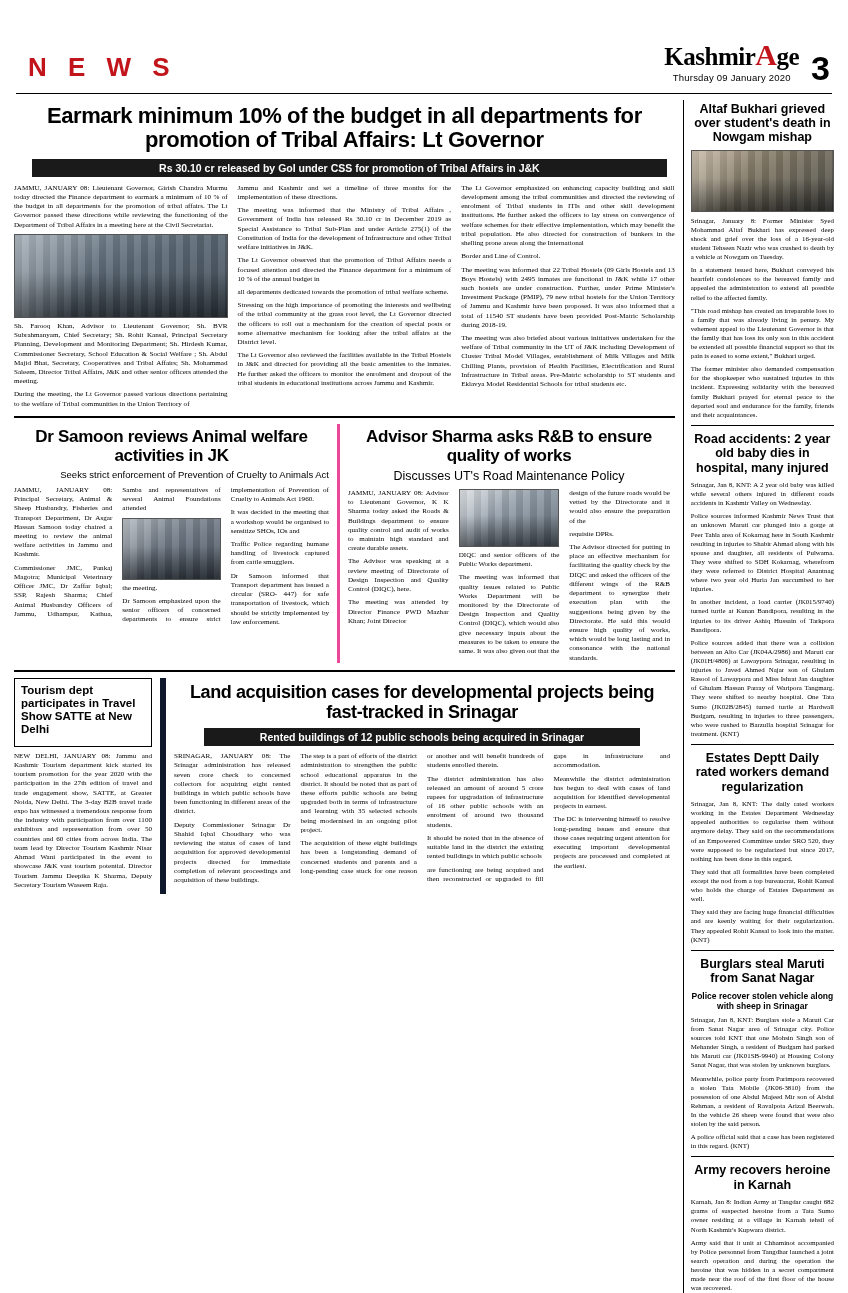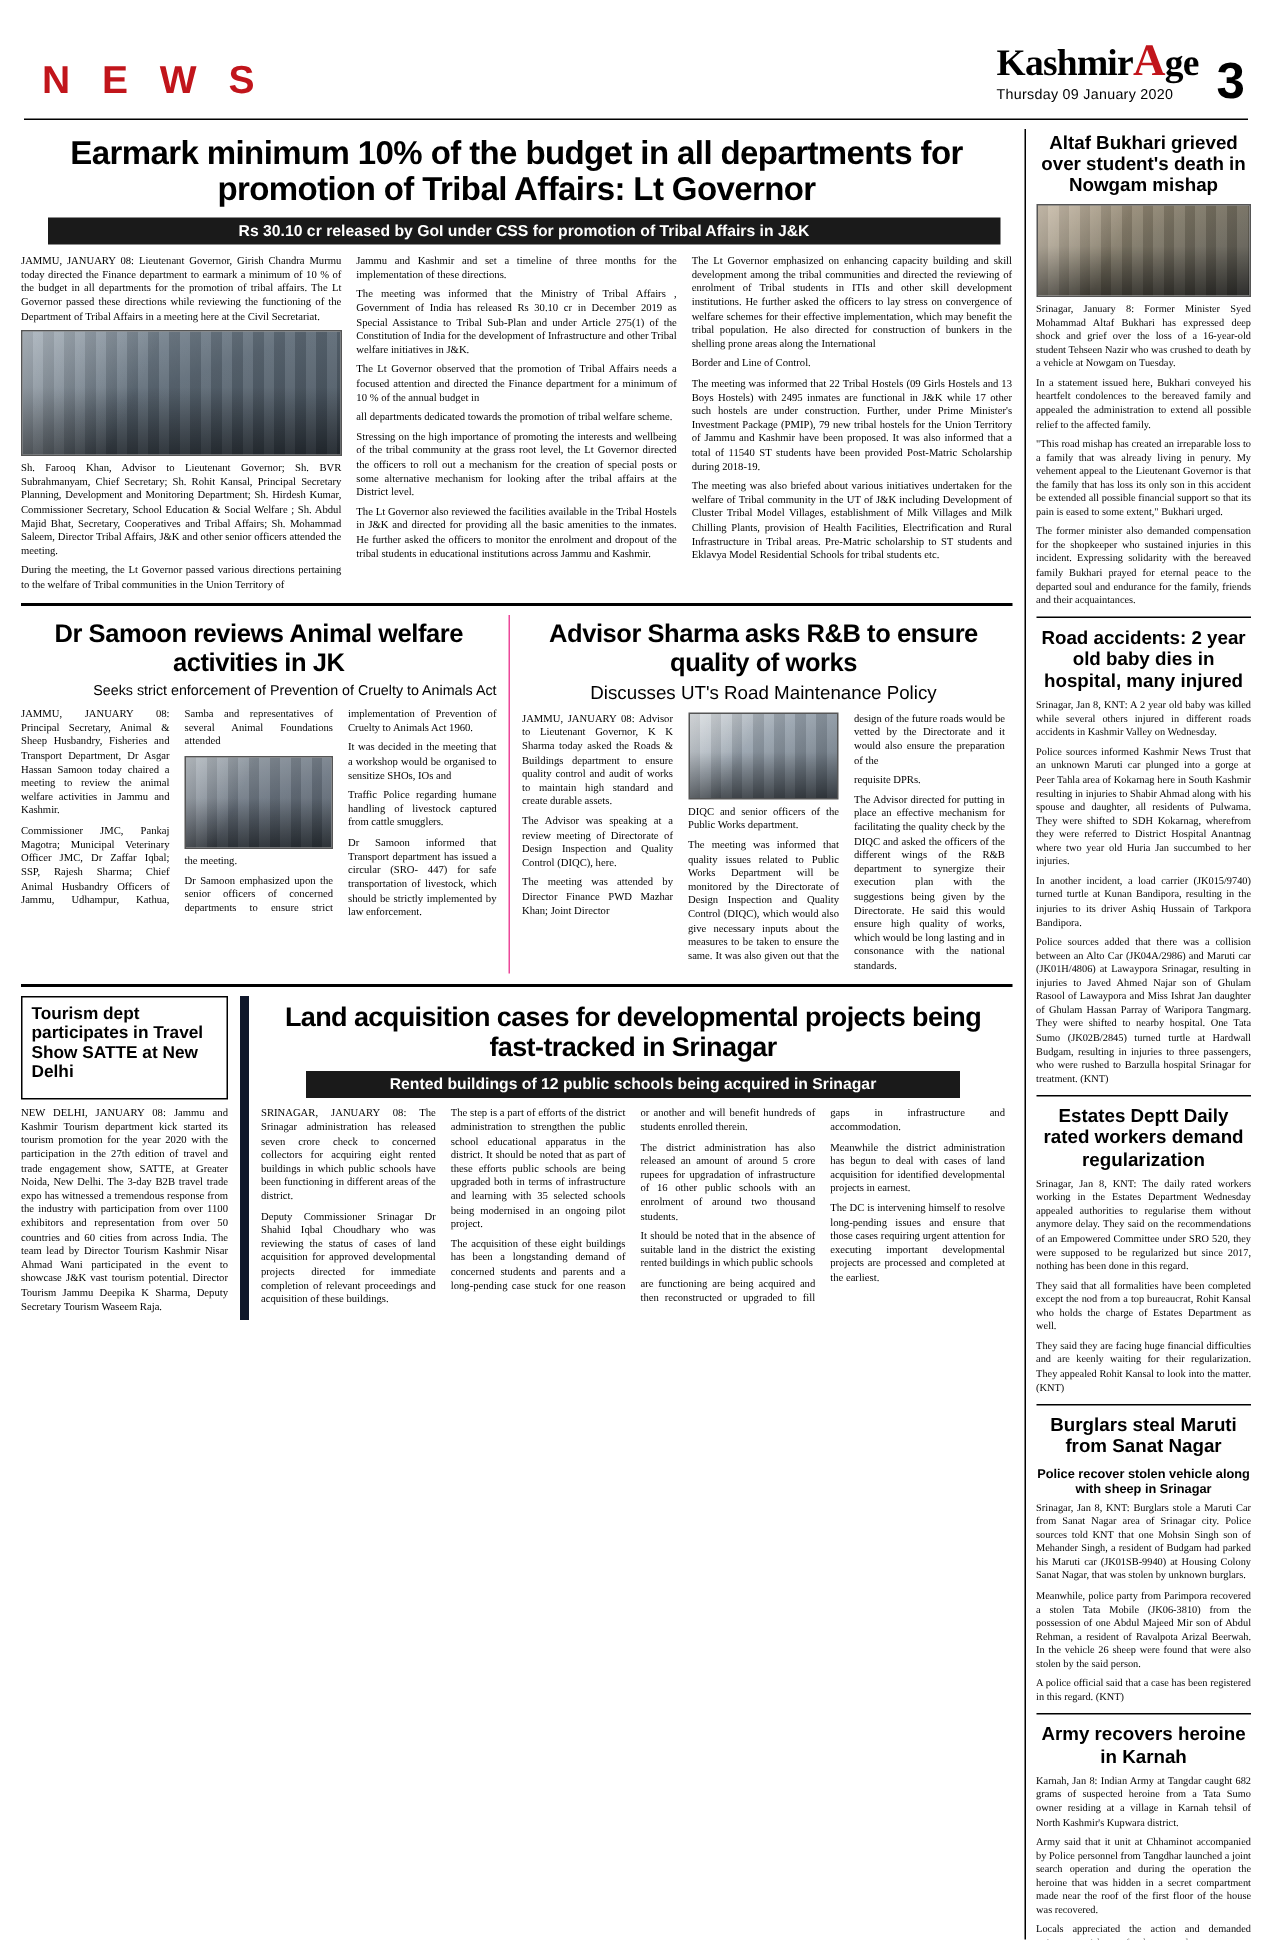--- a/index.html
+++ b/index.html
@@ -5,30 +5,30 @@
   * { box-sizing: border-box; }
   html, body { margin:0; padding:0; }
   body {
     width: 848px;
     height: 1293px;
     background: #ffffff;
     font-family: "Liberation Serif", serif;
     color: #000;
     position: relative;
   }
-  .page { width:848px; height:1293px; position:relative; padding: 10px 14px; }
+  .page { width:848px; height:1293px; position:relative; padding: 24px 14px; }
 
   
   .masthead { display:flex; align-items:flex-end; justify-content:space-between; padding: 16px 4px 6px 4px; }
   .news-word {
     font-family:"Liberation Sans", sans-serif;
     font-weight:bold; font-size:26px; letter-spacing:7px; color:#c1151b;
     padding-left:10px;
   }
-  .mast-right { text-align:left; line-height:1; }
+  .mast-right { text-align:center; line-height:1; }
   .mast-logo { font-family:"Liberation Serif", serif; font-size:25px; font-weight:bold; letter-spacing:-0.5px; }
   .mast-logo .red { color:#c1151b; font-size:30px; }
   .mast-date { font-family:"Liberation Sans", sans-serif; font-size:9.5px; margin-top:3px; letter-spacing:0.2px; }
   .page-no { font-family:"Liberation Sans", sans-serif; font-size:34px; font-weight:bold; margin-left:12px; line-height:0.85; }
   .mast-block { display:flex; align-items:flex-end; }
 
   .rule { border-top:1.6px solid #000; margin:4px 2px 6px 2px; }
 
   
   .body-wrap { display:flex; gap:8px; }
@@ -141,21 +141,21 @@
           <p>Border and Line of Control.</p>
           <p>The meeting was informed that 22 Tribal Hostels (09 Girls Hostels and 13 Boys Hostels) with 2495 inmates are functional in J&amp;K while 17 other such hostels are under construction. Further, under Prime Minister's Investment Package (PMIP), 79 new tribal hostels for the Union Territory of Jammu and Kashmir have been proposed. It was also informed that a total of 11540 ST students have been provided Post-Matric Scholarship during 2018-19.</p>
           <p>The meeting was also briefed about various initiatives undertaken for the welfare of Tribal community in the UT of J&amp;K including Development of Cluster Tribal Model Villages, establishment of Milk Villages and Milk Chilling Plants, provision of Health Facilities, Electrification and Rural Infrastructure in Tribal areas. Pre-Matric scholarship to ST students and Eklavya Model Residential Schools for tribal students etc.</p>
         </div>
       </div>
 
       <div class="hr-thick"></div>
 
       <div class="flexrow">
 
-        <div style="width:326px;border-right:1px solid #ec4899;padding-right:8px;">
+        <div style="width:326px;border-right:3px solid #ec4899;padding-right:8px;">
           <h2 class="hl">Dr Samoon reviews Animal welfare activities in JK</h2>
           <div class="subline small">Seeks strict enforcement of Prevention of Cruelty to Animals Act</div>
           <div class="cols c3">
             <p>JAMMU, JANUARY 08: Principal Secretary, Animal &amp; Sheep Husbandry, Fisheries and Transport Department, Dr Asgar Hassan Samoon today chaired a meeting to review the animal welfare activities in Jammu and Kashmir.</p>
             <p>Commissioner JMC, Pankaj Magotra; Municipal Veterinary Officer JMC, Dr Zaffar Iqbal; SSP, Rajesh Sharma; Chief Animal Husbandry Officers of Jammu, Udhampur, Kathua, Samba and representatives of several Animal Foundations attended</p>
             <div class="photo ph-b" style="width:100%;height:62px;margin:0 0 4px 0;"></div>
             <p>the meeting.</p>
             <p>Dr Samoon emphasized upon the senior officers of concerned departments to ensure strict implementation of Prevention of Cruelty to Animals Act 1960.</p>
             <p>It was decided in the meeting that a workshop would be organised to sensitize SHOs, IOs and</p>
             <p>Traffic Police regarding humane handling of livestock captured from cattle smugglers.</p>

